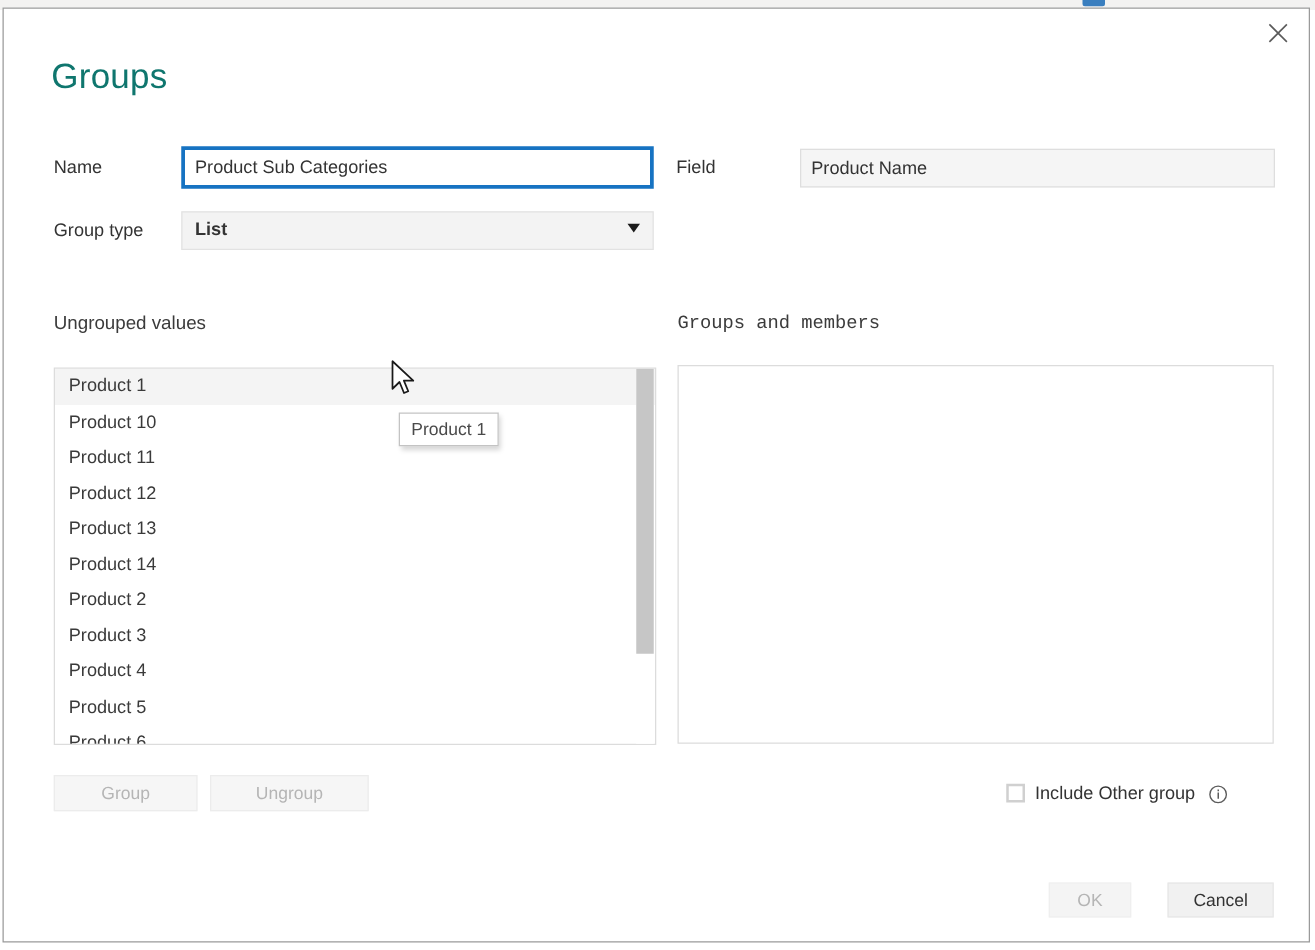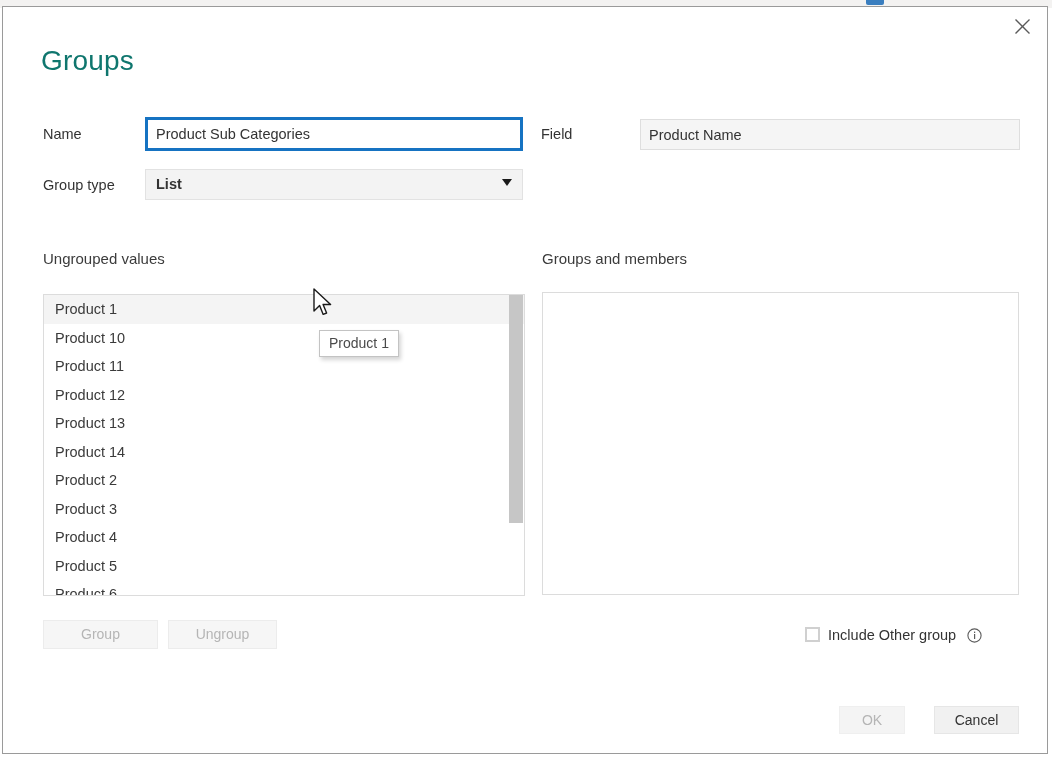--- a/index.html
+++ b/index.html
@@ -138,21 +138,21 @@
     border-top: 7px solid #1a1a1a;
   }
 
   .section-label {
     position: absolute;
     font-size: 15px;
     color: #3b3b3b;
     white-space: nowrap;
   }
   #ungrouped-label { left: 40px;  top: 243px; }
-  #groups-label    { left: 539px; top: 243px; }
+  #groups-label    { left: 539px; top: 243px; font-family: Liberation Mono, monospace; }
 
   
   #ungrouped-list {
     position: absolute;
     left: 40px;
     top: 287px;
     width: 482px;
     height: 302px;
     box-sizing: border-box;
     border: 1px solid #dcdcdc;
@@ -208,21 +208,21 @@
     background: #f6f6f6;
     font-family: "Liberation Sans", sans-serif;
     font-size: 14px;
     text-align: center;
     cursor: default;
   }
   .flat-button.disabled { color: #b5b5b5; }
   .flat-button.enabled  { color: #333333; cursor: pointer; }
 
   #group-button   { left: 40px;  top: 613px; width: 115px; height: 29px; line-height: 27px; }
-  #ungroup-button { left: 165px; top: 613px; width: 109px; height: 29px; line-height: 27px; }
+  #ungroup-button { left: 165px; top: 613px; width: 127px; height: 29px; line-height: 27px; }
 
   #ok-button     { left: 836px; top: 699px; width: 66px; height: 28px; line-height: 26px; background:#f4f4f4; border-color:#efefef;}
   #cancel-button { left: 931px; top: 699px; width: 85px; height: 28px; line-height: 26px; background:#f1f1f1; border-color:#e6e6e6;}
 
   
   #include-other-row {
     position: absolute;
     left: 802px;
     top: 620px;
     display: flex;

